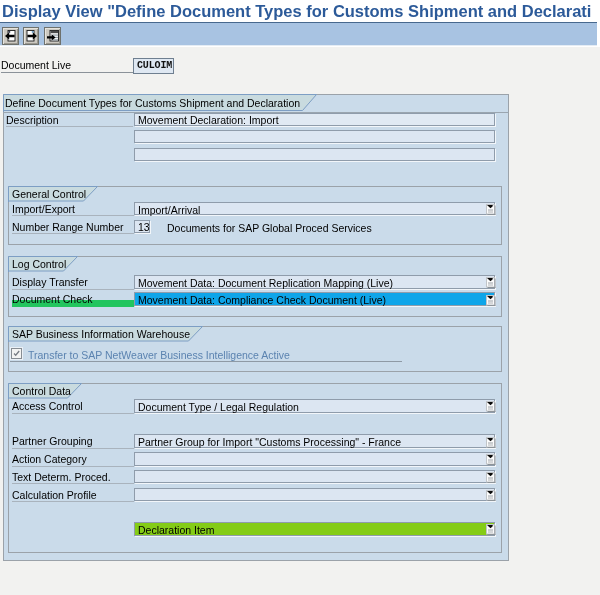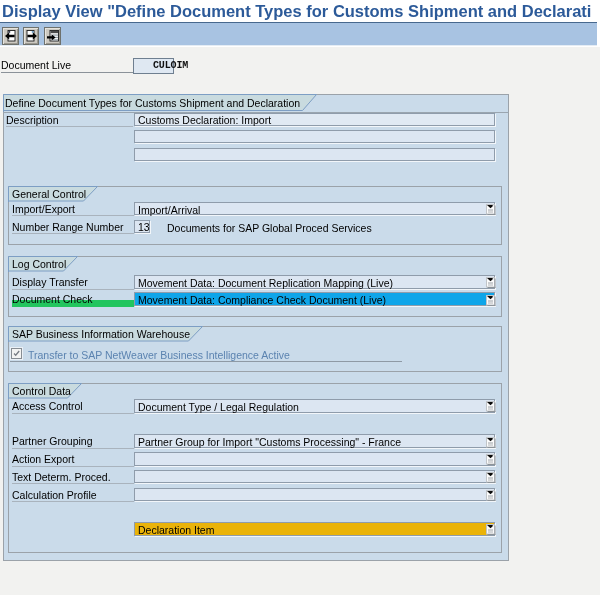--- a/index.html
+++ b/index.html
@@ -22,30 +22,30 @@
         <rect x="3" y="0.5" width="8.5" height="10.5" fill="#ffffff" stroke="#1a1a1a" stroke-width="0.9"></rect>
         <rect x="3.5" y="1" width="7.5" height="2.2" fill="#4a4a4a"></rect>
         <rect x="5.5" y="4.4" width="5.5" height="1.3" fill="#98a2a8"></rect>
         <rect x="5.5" y="6.8" width="5.5" height="1.3" fill="#98a2a8"></rect>
         <rect x="5.5" y="9.2" width="5.5" height="1.3" fill="#98a2a8"></rect>
         <polygon points="8.6,7.4 4.6,4.2 4.6,6.2 0,6.2 0,8.6 4.6,8.6 4.6,10.6" fill="#000"></polygon>
       </svg>
     </div>
 <div style="position:absolute;left:0;top:47px;width:600px;height:548px;background:#f2f2f0"></div>
 <div style="position:absolute;left:1px;top:59px;width:132px;height:13.5px;border-bottom:1px solid #8b9299;font-size:10.5px;line-height:13.5px;color:#000">Document Live</div>
-<div style="position:absolute;left:133px;top:57.5px;width:41px;height:16px;background:#dfe8f2;border:1px solid #6f7f90;font-family:'Liberation Mono',monospace;font-size:10px;font-weight:bold;color:#111;letter-spacing:-0.15px;line-height:14px;padding-left:19px">CULOIM</div>
+<div style="position:absolute;left:133px;top:57.5px;width:41px;height:16px;background:#dfe8f2;border:1px solid #6f7f90;font-family:'Liberation Mono',monospace;font-size:10px;font-weight:bold;color:#111;letter-spacing:-0.15px;line-height:14px;padding-left:3px">CULOIM</div>
 <div style="position:absolute;left:3px;top:94px;width:506px;height:467px;background:#cadbea;border:1px solid #9ba2a9"></div>
 <svg style="position:absolute;left:3px;top:94px" width="315" height="18">
       <path d="M0.5 17.5 L0.5 0.5 L313.5 0.5 L299.5 16.5 L0.5 16.5 Z" fill="#c9dbdf" stroke="#7d9ec4" stroke-width="1"></path>
       <text x="2" y="13" font-family="Liberation Sans, sans-serif" font-size="10.5" fill="#000000">Define Document Types for Customs Shipment and Declaration</text>
     </svg>
 <div style="position:absolute;left:3px;top:111.5px;width:506px;height:1px;background:#9aa5af"></div>
 <div style="position:absolute;left:6px;top:113px;width:127px;height:13.5px;border-bottom:1px solid #a9b3bd;font-size:10.5px;color:#000;line-height:14.5px;white-space:nowrap">Description</div>
 <div style="position:absolute;left:133.5px;top:113px;width:361.5px;height:12.5px;background:#e0e9f3;border:1px solid #8f9cab;box-shadow:1px 1px 0 rgba(255,255,255,0.75);font-size:10.5px;color:#000">
-      <span style="position:absolute;left:3.5px;top:0;line-height:13.0px;white-space:nowrap">Customs Declaration: Import</span>
+      <span style="position:absolute;left:3.5px;top:0;line-height:13.0px;white-space:nowrap">Movement Declaration: Import</span>
     </div>
 <div style="position:absolute;left:133.5px;top:130.3px;width:361.5px;height:12.5px;background:#dce6f2;border:1px solid #8f9cab;box-shadow:1px 1px 0 rgba(255,255,255,0.75);font-size:10.5px;color:#000"></div>
 <div style="position:absolute;left:133.5px;top:148px;width:361.5px;height:12.5px;background:#dce6f2;border:1px solid #8f9cab;box-shadow:1px 1px 0 rgba(255,255,255,0.75);font-size:10.5px;color:#000"></div>
 <div style="position:absolute;left:8px;top:185.5px;width:494px;height:59.5px;background:#cadbea;border:1px solid #9ba2a9"></div>
 <svg style="position:absolute;left:8px;top:185.5px" width="91" height="16.5">
       <path d="M0.5 16.0 L0.5 0.5 L89.5 0.5 L75.5 15.0 L0.5 15.0 Z" fill="#c9dbdf" stroke="#7d9ec4" stroke-width="1"></path>
       <text x="4" y="11.5" font-family="Liberation Sans, sans-serif" font-size="10.5" fill="#000000">General Control</text>
     </svg>
 <div style="position:absolute;left:12px;top:201.5px;width:121.5px;height:14.5px;border-bottom:1px solid #a9b3bd;font-size:10.5px;color:#000;line-height:15.5px;white-space:nowrap">Import/Export</div>
 <div style="position:absolute;left:133.5px;top:201.5px;width:361.5px;height:13.5px;background:#dce6f2;border:1px solid #8f9cab;box-shadow:1px 1px 0 rgba(255,255,255,0.75);font-size:10.5px;color:#000">
@@ -132,21 +132,21 @@
     </div>
     <svg style="position:absolute;left:485.5px;top:436.6px" width="10" height="11">
       <rect x="0.5" y="0.5" width="8" height="9.5" fill="#fbfbfb" stroke="#c0c4c8"></rect>
       <rect x="8.5" y="1.5" width="1" height="9" fill="#8e9499"></rect>
       <rect x="1.5" y="10" width="8" height="1" fill="#8e9499"></rect>
       <polygon points="1,1 8,1 4.5,4.2" fill="#0a0a0a"></polygon>
       <polygon points="8,1 8,2.8 6.2,1" fill="#e8eaec"></polygon>
       <line x1="2" y1="6" x2="7" y2="6" stroke="#9aa0a6" stroke-width="1"></line>
       <line x1="2" y1="8" x2="7" y2="8" stroke="#b0b4b8" stroke-width="1"></line>
     </svg>
-<div style="position:absolute;left:12px;top:452px;width:121.5px;height:14.5px;border-bottom:1px solid #a9b3bd;font-size:10.5px;color:#000;line-height:15.5px;white-space:nowrap">Action Export</div>
+<div style="position:absolute;left:12px;top:452px;width:121.5px;height:14.5px;border-bottom:1px solid #a9b3bd;font-size:10.5px;color:#000;line-height:15.5px;white-space:nowrap">Action Category</div>
 <div style="position:absolute;left:133.5px;top:452px;width:361.5px;height:13.5px;background:#dce6f2;border:1px solid #8f9cab;box-shadow:1px 1px 0 rgba(255,255,255,0.75);font-size:10.5px;color:#000"></div>
     <svg style="position:absolute;left:485.5px;top:454.2px" width="10" height="11">
       <rect x="0.5" y="0.5" width="8" height="9.5" fill="#fbfbfb" stroke="#c0c4c8"></rect>
       <rect x="8.5" y="1.5" width="1" height="9" fill="#8e9499"></rect>
       <rect x="1.5" y="10" width="8" height="1" fill="#8e9499"></rect>
       <polygon points="1,1 8,1 4.5,4.2" fill="#0a0a0a"></polygon>
       <polygon points="8,1 8,2.8 6.2,1" fill="#e8eaec"></polygon>
       <line x1="2" y1="6" x2="7" y2="6" stroke="#9aa0a6" stroke-width="1"></line>
       <line x1="2" y1="8" x2="7" y2="8" stroke="#b0b4b8" stroke-width="1"></line>
     </svg>
@@ -165,21 +165,21 @@
 <div style="position:absolute;left:133.5px;top:487.6px;width:361.5px;height:13.5px;background:#dce6f2;border:1px solid #8f9cab;box-shadow:1px 1px 0 rgba(255,255,255,0.75);font-size:10.5px;color:#000"></div>
     <svg style="position:absolute;left:485.5px;top:489.9px" width="10" height="11">
       <rect x="0.5" y="0.5" width="8" height="9.5" fill="#fbfbfb" stroke="#c0c4c8"></rect>
       <rect x="8.5" y="1.5" width="1" height="9" fill="#8e9499"></rect>
       <rect x="1.5" y="10" width="8" height="1" fill="#8e9499"></rect>
       <polygon points="1,1 8,1 4.5,4.2" fill="#0a0a0a"></polygon>
       <polygon points="8,1 8,2.8 6.2,1" fill="#e8eaec"></polygon>
       <line x1="2" y1="6" x2="7" y2="6" stroke="#9aa0a6" stroke-width="1"></line>
       <line x1="2" y1="8" x2="7" y2="8" stroke="#b0b4b8" stroke-width="1"></line>
     </svg>
-<div style="position:absolute;left:133.5px;top:522px;width:361.5px;height:13.5px;background:#eab308;border:1px solid #8f9cab;box-shadow:1px 1px 0 rgba(255,255,255,0.75);font-size:10.5px;color:#000">
+<div style="position:absolute;left:133.5px;top:522px;width:361.5px;height:13.5px;background:#84cc16;border:1px solid #8f9cab;box-shadow:1px 1px 0 rgba(255,255,255,0.75);font-size:10.5px;color:#000">
       <span style="position:absolute;left:3.5px;top:0;line-height:14.0px;white-space:nowrap">Declaration Item</span>
     </div>
     <svg style="position:absolute;left:485.5px;top:524.2px" width="10" height="11">
       <rect x="0.5" y="0.5" width="8" height="9.5" fill="#fbfbfb" stroke="#c0c4c8"></rect>
       <rect x="8.5" y="1.5" width="1" height="9" fill="#8e9499"></rect>
       <rect x="1.5" y="10" width="8" height="1" fill="#8e9499"></rect>
       <polygon points="1,1 8,1 4.5,4.2" fill="#0a0a0a"></polygon>
       <polygon points="8,1 8,2.8 6.2,1" fill="#e8eaec"></polygon>
       <line x1="2" y1="6" x2="7" y2="6" stroke="#9aa0a6" stroke-width="1"></line>
       <line x1="2" y1="8" x2="7" y2="8" stroke="#b0b4b8" stroke-width="1"></line>

